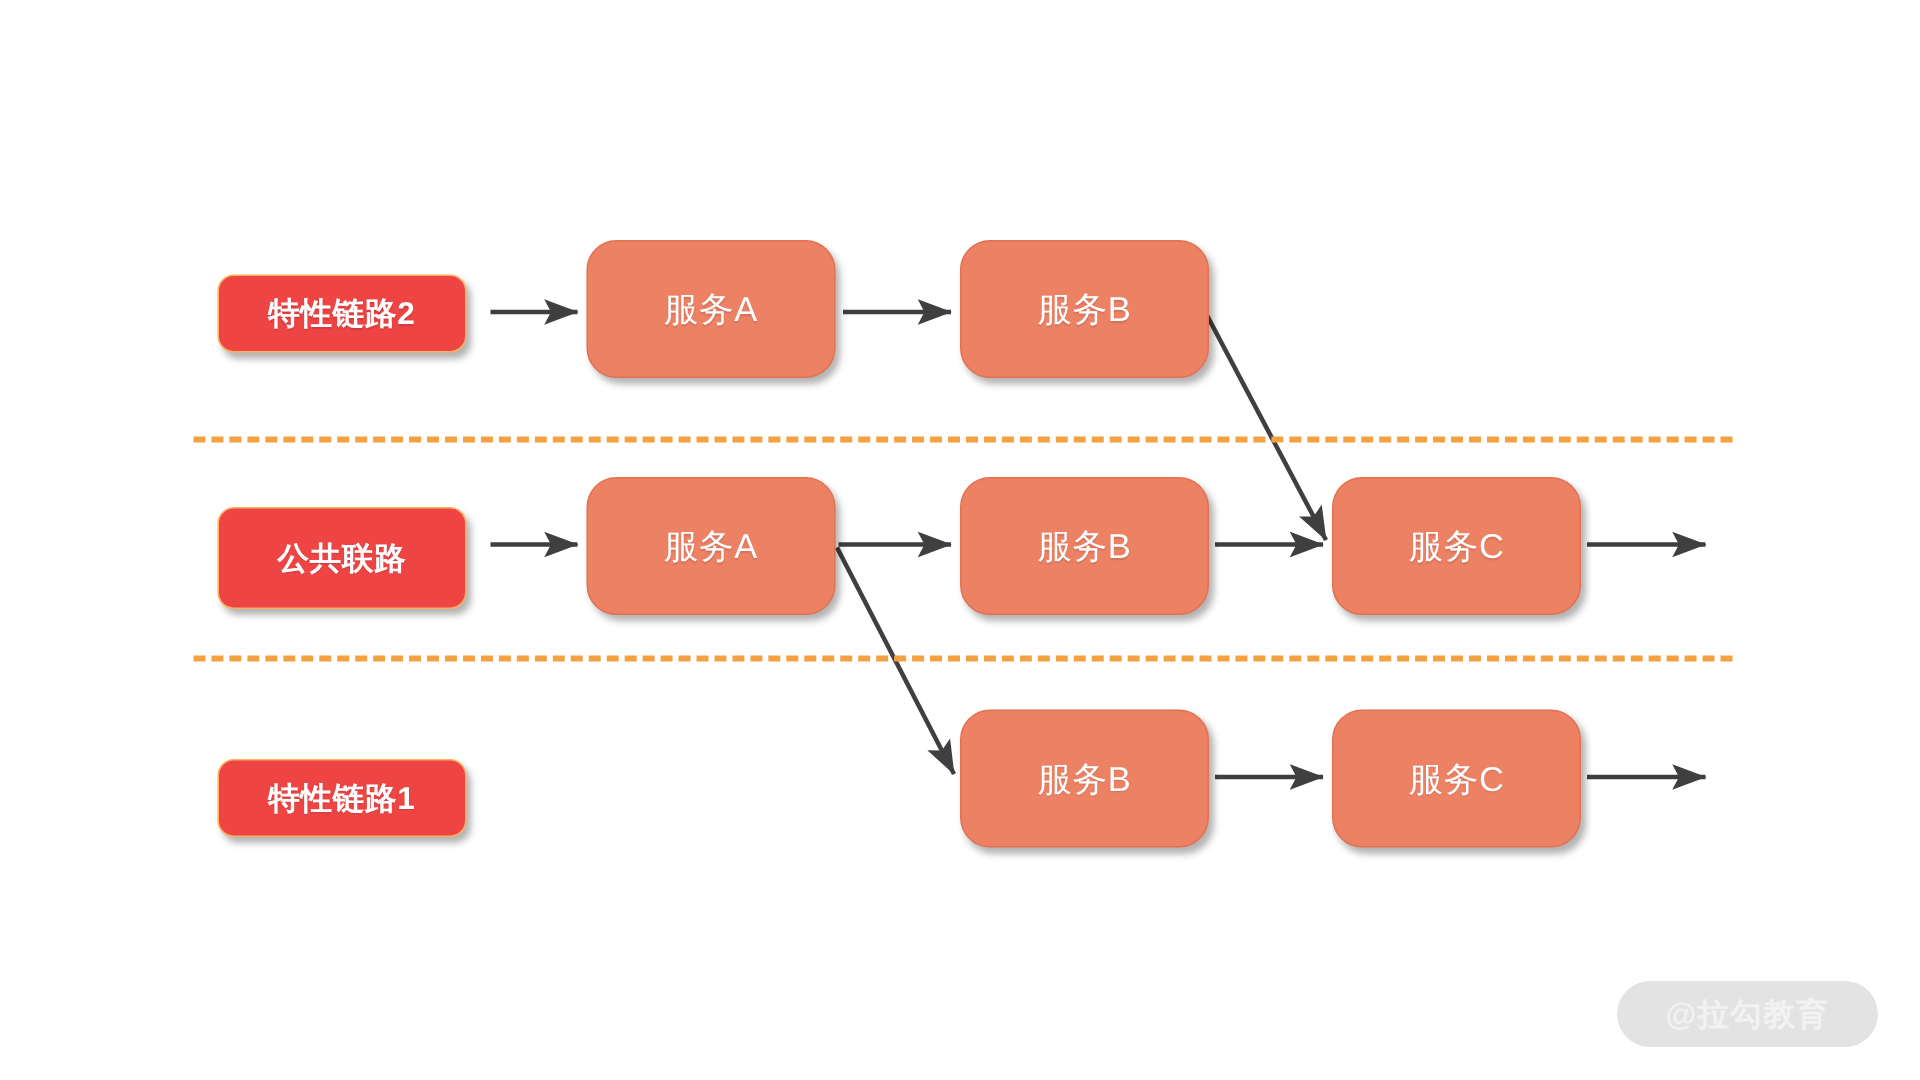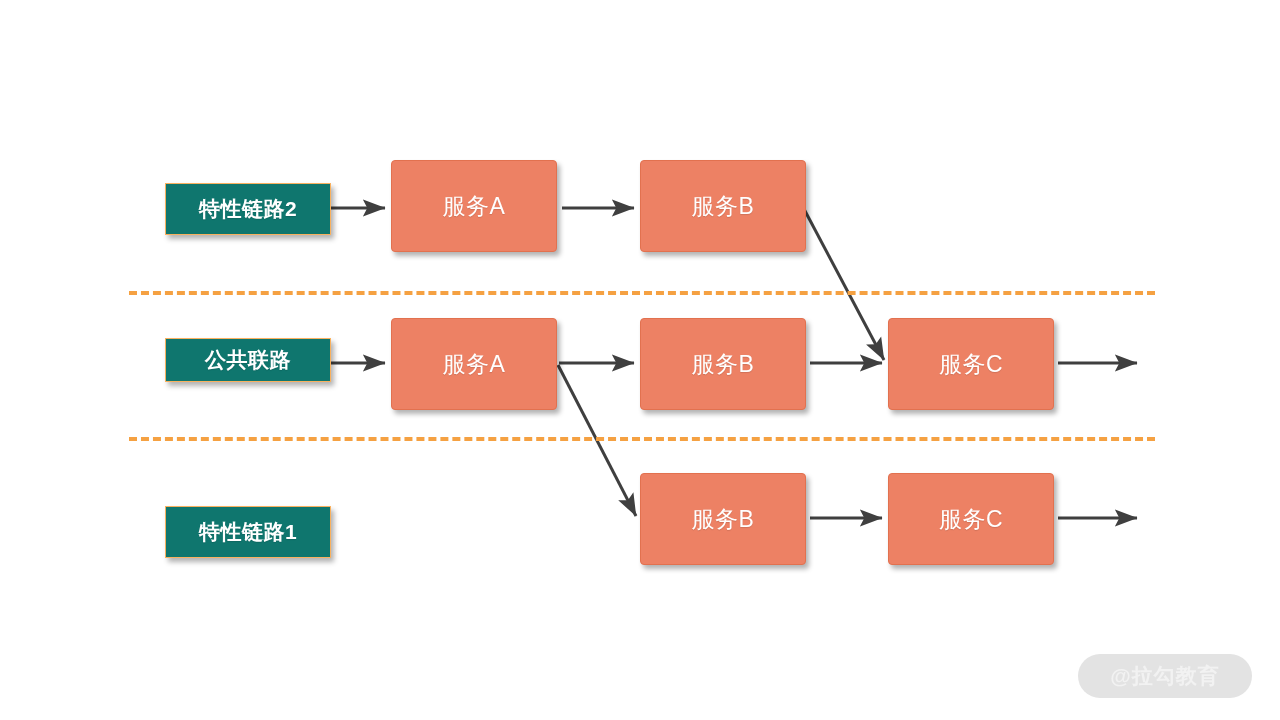--- a/index.html
+++ b/index.html
@@ -35,35 +35,34 @@
     align-items: center;
     justify-content: center;
     color: #ffffff;
     text-align: center;
     white-space: nowrap;
     letter-spacing: 0.5px;
   }
   .node-service {
     background: #ED8164;
     border: 1px solid #E2714F;
-    border-radius: 4px;
+    border-radius: 20px;
     font-size: 23px;
     font-weight: 400;
     box-shadow: 3px 4px 5px rgba(0,0,0,0.30);
     text-shadow: 0 1px 1px rgba(0,0,0,0.12);
   }
   .node-label {
-    background: #0f766e;
+    background: #ef4444;
     border: 1px solid #F9B15F;
-    border-radius: 0;
+    border-radius: 11px;
     font-size: 21px;
     font-weight: bold;
     box-shadow: 3px 4px 5px rgba(0,0,0,0.30);
     text-shadow: 0 1px 1px rgba(0,0,0,0.12);
-    margin-left: 20px;
   }
 
   
   .separator {
     position: absolute;
     height: 0;
     border-top: 4px dashed #F5A142;
   }
 
   
@@ -106,21 +105,21 @@
   </svg>
 
   <div id="separator-layer">
       <div class="separator" style="left: 129px; top: 291px; width: 1026px;"></div>
       <div class="separator" style="left: 129px; top: 437px; width: 1026px;"></div>
     </div>
   <div id="node-layer">
       <div class="node node-label" style="left: 145px; top: 183px; width: 166px; height: 52px;">特性链路2</div>
       <div class="node node-service" style="left: 391px; top: 160px; width: 166px; height: 92px;">服务A</div>
       <div class="node node-service" style="left: 640px; top: 160px; width: 166px; height: 92px;">服务B</div>
-      <div class="node node-label" style="left: 145px; top: 338px; width: 166px; height: 44px;">公共联路</div>
+      <div class="node node-label" style="left: 145px; top: 338px; width: 166px; height: 68px;">公共联路</div>
       <div class="node node-service" style="left: 391px; top: 318px; width: 166px; height: 92px;">服务A</div>
       <div class="node node-service" style="left: 640px; top: 318px; width: 166px; height: 92px;">服务B</div>
       <div class="node node-service" style="left: 888px; top: 318px; width: 166px; height: 92px;">服务C</div>
       <div class="node node-label" style="left: 145px; top: 506px; width: 166px; height: 52px;">特性链路1</div>
       <div class="node node-service" style="left: 640px; top: 473px; width: 166px; height: 92px;">服务B</div>
       <div class="node node-service" style="left: 888px; top: 473px; width: 166px; height: 92px;">服务C</div>
     </div>
 
   <div class="watermark" style="left: 1078px; top: 654px; width: 174px; height: 44px;">
     <span>@拉勾教育</span>

